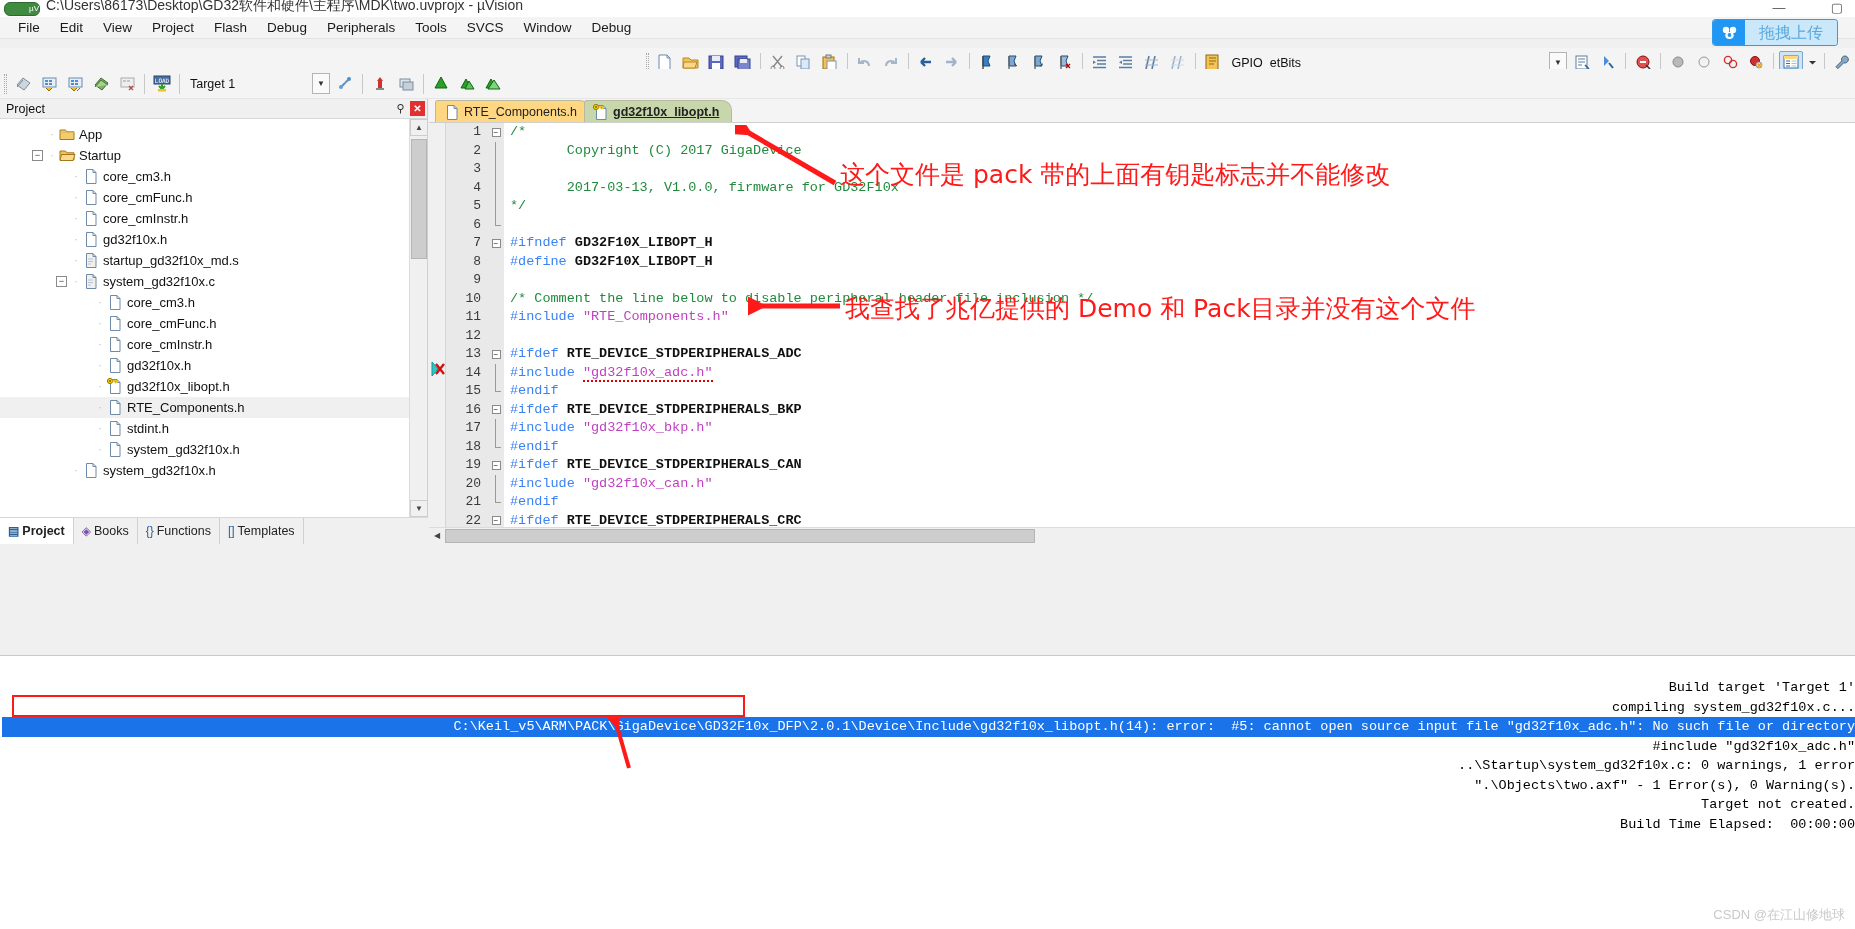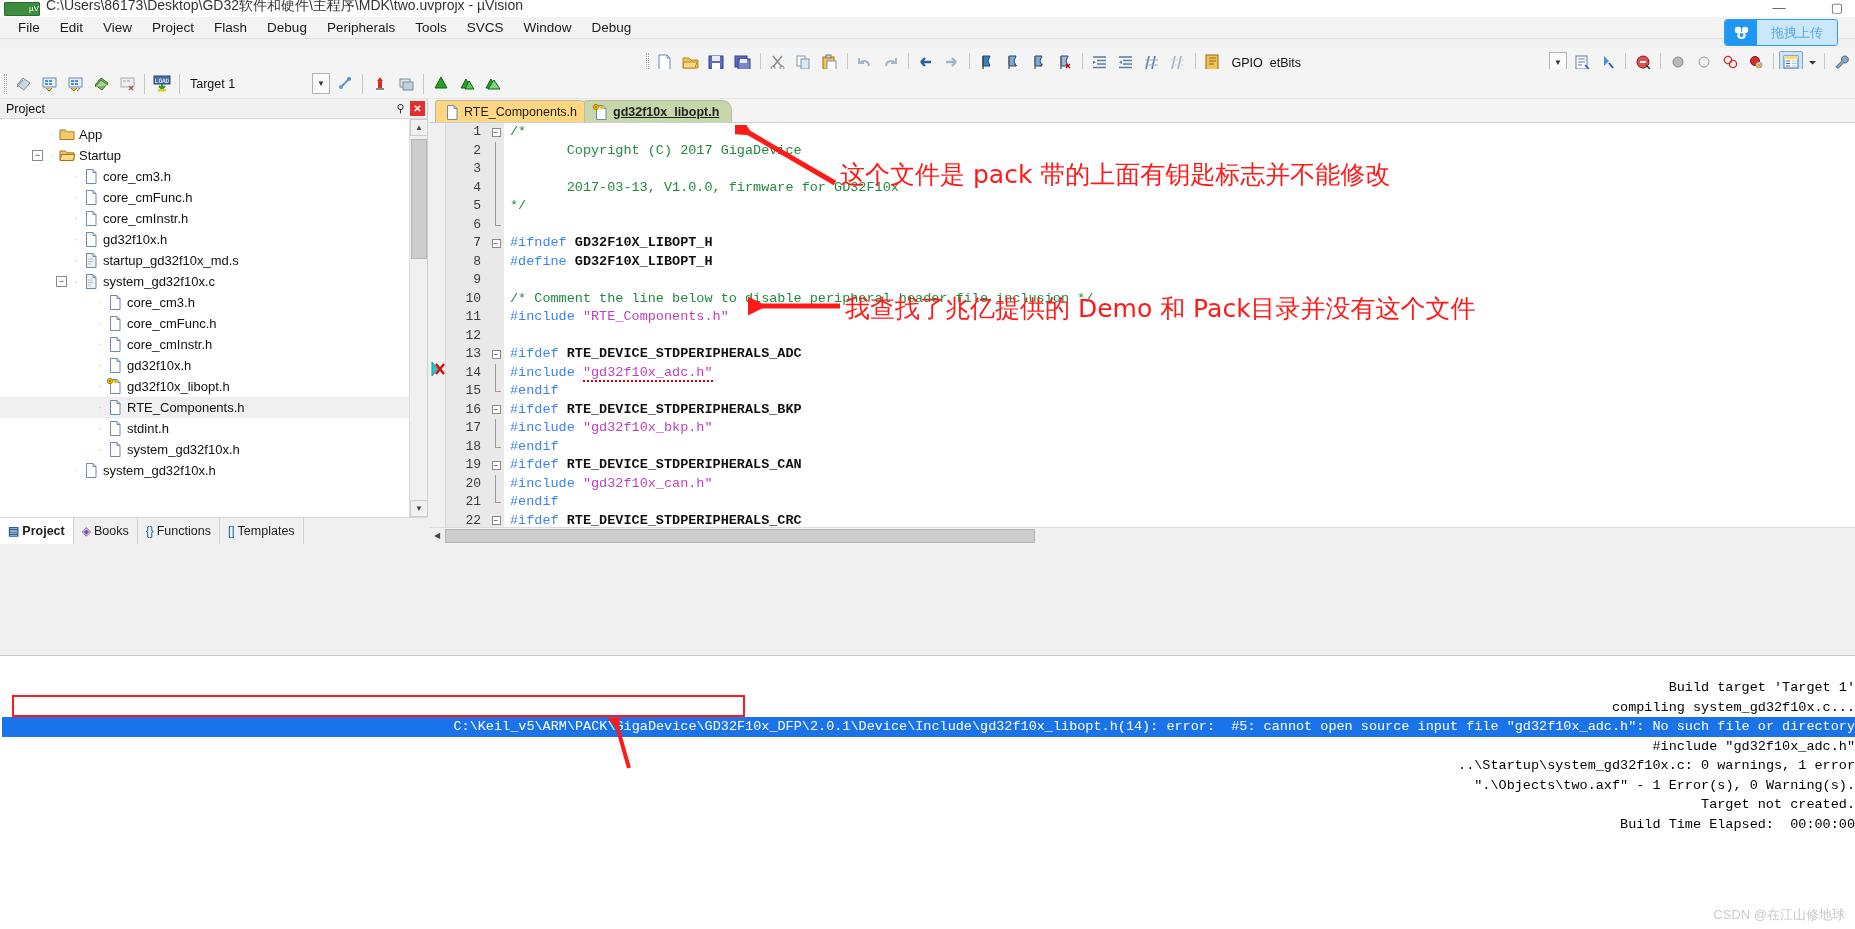--- a/index.html
+++ b/index.html
@@ -18,21 +18,21 @@
 
   
   .titlebar {
     position: absolute; left: 0; top: 0; width: 1855px; height: 17px;
     background: #ffffff;
     display: flex; align-items: center;
     overflow: hidden;
   }
   .titlebar .app-icon {
     width: 36px; height: 14px; margin-left: 4px; margin-top: 1px;
-    background: #3f8b3f; border: 1px solid #2c6b2c; border-radius: 1px;
+    background: #3f8b3f; border: 1px solid #2c6b2c; border-radius: 6px;
     color: #fff; font-size: 8px; line-height: 12px; text-align: center;
     font-family: "Liberation Sans", sans-serif;
     padding-left: 24px;
   }
   .titlebar .title-text {
     margin-left: 6px; font-size: 14px; color: #333;
     white-space: nowrap; position: relative; top: -3px;
   }
   .titlebar .win-btns {
     position: absolute; right: 4px; top: 0px;
@@ -91,21 +91,21 @@
     position: absolute; right: 18px; top: 20px;
     display: flex; align-items: center; height: 25px;
     border-radius: 3px; overflow: hidden;
     box-shadow: 0 0 0 1px #2f9bf0;
   }
   .baidu-icon {
     width: 32px; height: 25px; background: #2196f3;
     display: flex; align-items: center; justify-content: center;
   }
   .baidu-text {
-    background: #cbe8fb; color: #5aa9dd; font-size: 13px;
+    background: #cbe8fb; color: #5aa9dd; font-size: 16px;
     padding: 0 14px; height: 25px; line-height: 25px; white-space: nowrap;
   }
 
   
   .project-panel {
     position: absolute; left: 0; top: 99px; width: 428px; height: 444px;
     background: #ffffff; border-right: 1px solid #cfcfcf;
   }
   .panel-header {
     height: 20px; background: #f0f0f0;

